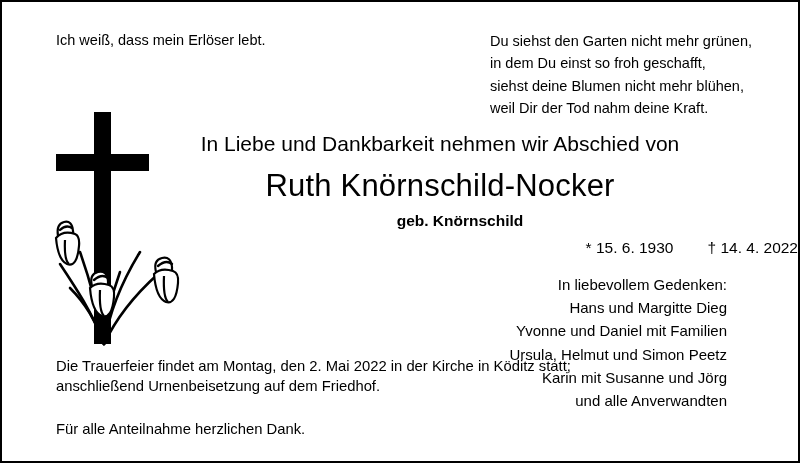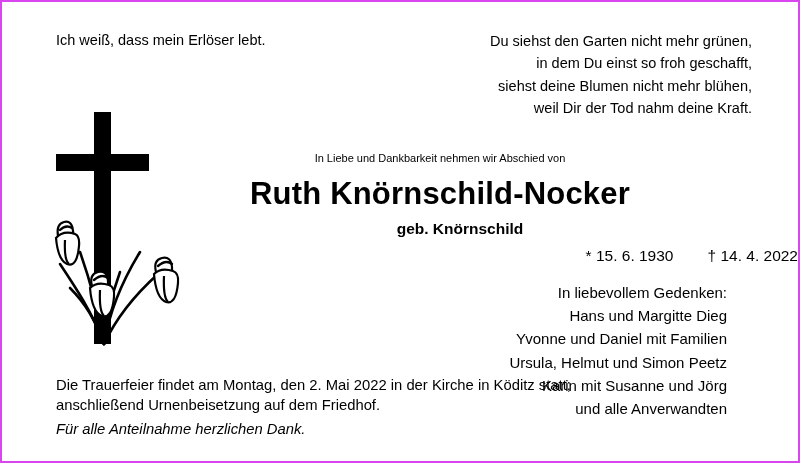--- a/index.html
+++ b/index.html
@@ -12,21 +12,21 @@
     height: 463px;
     font-family: "Liberation Sans", sans-serif;
     color: #000000;
     overflow: hidden;
   }
   .notice {
     position: relative;
     box-sizing: border-box;
     width: 800px;
     height: 463px;
-    border: 2px solid #d946ef;
+    border: 2px solid #000000;
     padding: 0;
     background: #ffffff;
   }
   .inner {
     position: relative;
     width: 100%;
     height: 100%;
   }
 
   
@@ -39,38 +39,37 @@
   .verse-left {
     font-size: 14.5px;
     line-height: 1.45;
     white-space: pre-line;
     text-align: left;
   }
   .verse-right {
     font-size: 14.5px;
     line-height: 1.55;
     white-space: pre-line;
-    text-align: right;
+    text-align: left;
   }
 
   
   .lead-line {
     text-align: center;
-    font-size: 11px;
-    margin-top: 32px;
+    font-size: 21px;
+    margin-top: 12px;
     padding-left: 80px;
   }
   .deceased-name {
     text-align: center;
     font-size: 31px;
     letter-spacing: 0.2px;
     margin-top: 12px;
     padding-left: 80px;
     white-space: nowrap;
-    font-weight: bold;
   }
   .birth-name {
     text-align: center;
     font-size: 15.5px;
     font-weight: bold;
     margin-top: 8px;
     padding-left: 120px;
   }
   .dates {
     text-align: right;
@@ -105,22 +104,21 @@
     left: 54px;
     right: 38px;
     bottom: 22px;
     font-size: 14.8px;
     line-height: 1.38;
   }
   .footer p {
     margin: 0;
   }
   .footer .p2 {
-    margin-top: 3px;
-    font-style: italic;
+    margin-top: 22px;
   }
 
   
   .graphic {
     position: absolute;
     left: 30px;
     top: 110px;
     width: 200px;
     height: 250px;
   }

